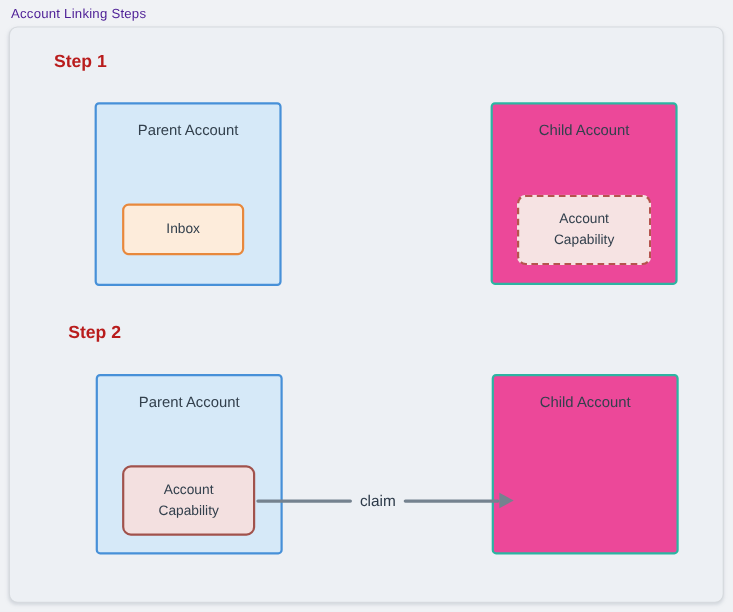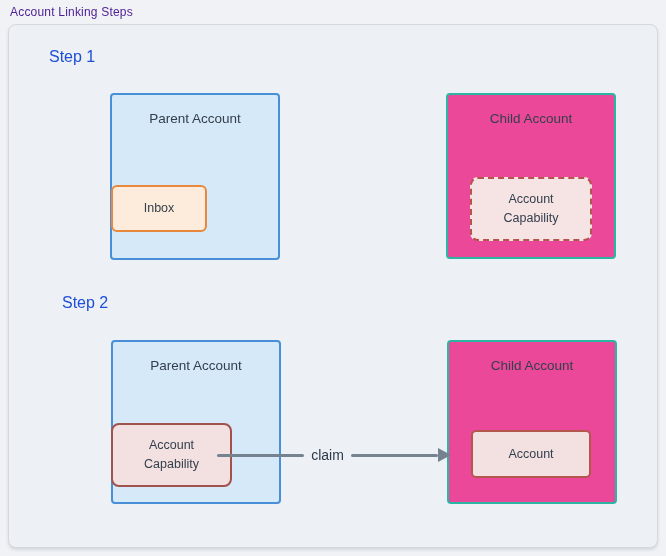--- a/index.html
+++ b/index.html
@@ -23,63 +23,63 @@
     left: 8px; top: 24px;
     width: 650px; height: 524px;
     background: #edf0f4;
     border: 1px solid #d5d9dd;
     border-radius: 8px;
     box-shadow: 0 2px 3px rgba(160,170,180,0.35);
   }
   .step-label {
     position: absolute;
     font-size: 16px;
-    font-weight: normal;
-    color: #1d4ed8;
+    font-weight: bold;
+    color: #b91c1c;
   }
   .step-label.s1 { left: 40px; top: 23px; }
   .step-label.s2 { left: 53px; top: 269px; }
 
   .node {
     position: absolute;
     border-radius: 4px;
     display: flex;
     flex-direction: column;
     align-items: center;
   }
   .node-title {
     padding-top: 12px;
     font-size: 13.5px;
     line-height: 24px;
     text-align: center;
     max-width: 92px;
     color: #33404d;
   }
-  .node.parent { background: #d6e9f8; border: 2px solid #4790d8; margin-left: 24px; }
+  .node.parent { background: #d6e9f8; border: 2px solid #4790d8; }
   .node.child  { background: #ec4899; border: 2px solid #2cb5a2; }
 
   .node.p1 { left: 77px;  top: 68px;  width: 170px; height: 167px; }
   .node.c1 { left: 437px; top: 68px;  width: 170px; height: 166px; }
   .node.p2 { left: 78px;  top: 315px; width: 170px; height: 164px; }
   .node.c2 { left: 438px; top: 315px; width: 170px; height: 164px; }
 
   .subnode {
     position: absolute;
     display: flex;
     align-items: center;
     justify-content: center;
     text-align: center;
     font-size: 12.5px;
     line-height: 19px;
     color: #33404d;
     z-index: 2;
   }
   .subnode .lbl { max-width: 100px; }
   .subnode.inbox {
-    left: 102px; top: 160px; width: 96px; height: 47px;
+    left: 102px; top: 160px; width: 111px; height: 47px;
     background: #fdecdb; border: 2px solid #e8883c; border-radius: 6px;
   }
   .subnode.cap-dashed {
     left: 461px; top: 152px; width: 122px; height: 64px;
     background: #f6e3e3; border: 2px dashed #b5544e; border-radius: 8px;
   }
   .subnode.cap-solid {
     left: 102px; top: 398px; width: 121px; height: 64px;
     background: #f3e0e0; border: 2px solid #a1524c; border-radius: 8px;
   }
@@ -89,21 +89,21 @@
   }
 
   .arrow {
     position: absolute;
     height: 22px;
     display: flex;
     align-items: center;
     z-index: 3;
   }
   .arrow.a1 { left: 229px; top: 173px; width: 232px; }
-  .arrow.a2 { left: 208px; top: 419px; width: 234px; }
+  .arrow.a2 { left: 224px; top: 419px; width: 234px; }
   .arrow .line {
     flex: 1;
     height: 3px;
     background: #75828f;
     border-radius: 2px;
   }
   .arrow .arrow-label {
     padding: 0 7px;
     font-size: 14px;
     color: #2d3a49;
@@ -146,23 +146,20 @@
   <div class="node parent p2">
     <div class="node-title">Parent Account</div>
   </div>
   <div class="subnode cap-solid">
     <span class="lbl">Account Capability</span>
   </div>
 
   <div class="node child c2">
     <div class="node-title">Child Account</div>
   </div>
-  <div class="subnode account">
-    <span class="lbl">Account</span>
-  </div>
 
   <div class="arrow a2">
     <span class="line"></span>
     <span class="arrow-label">claim</span>
     <span class="line"></span>
     <span class="head right"></span>
   </div>
 
 </div>
 

